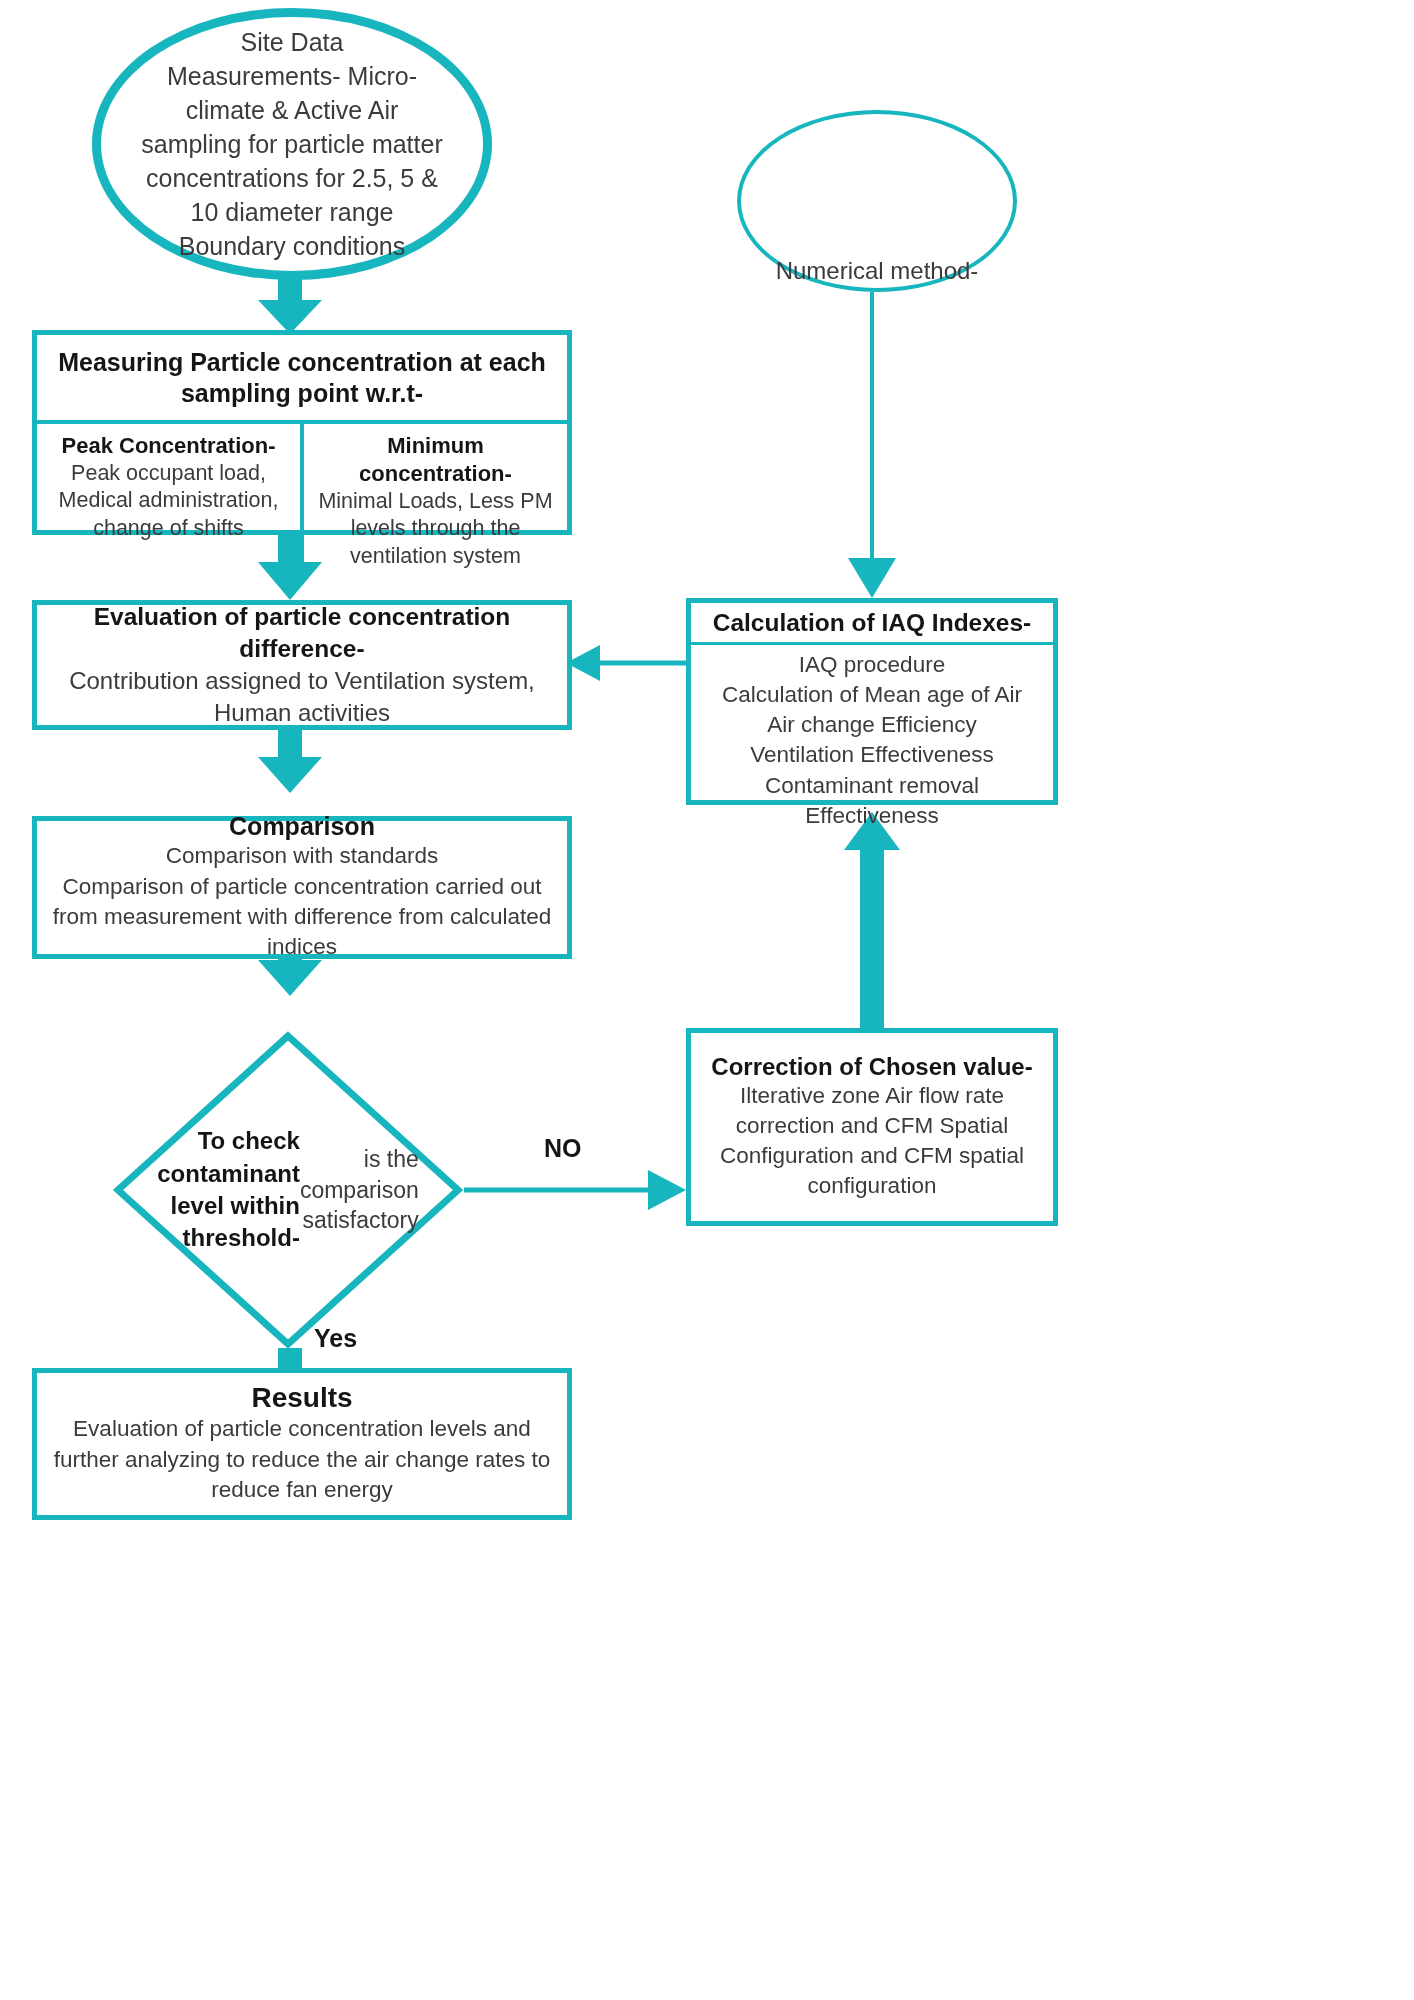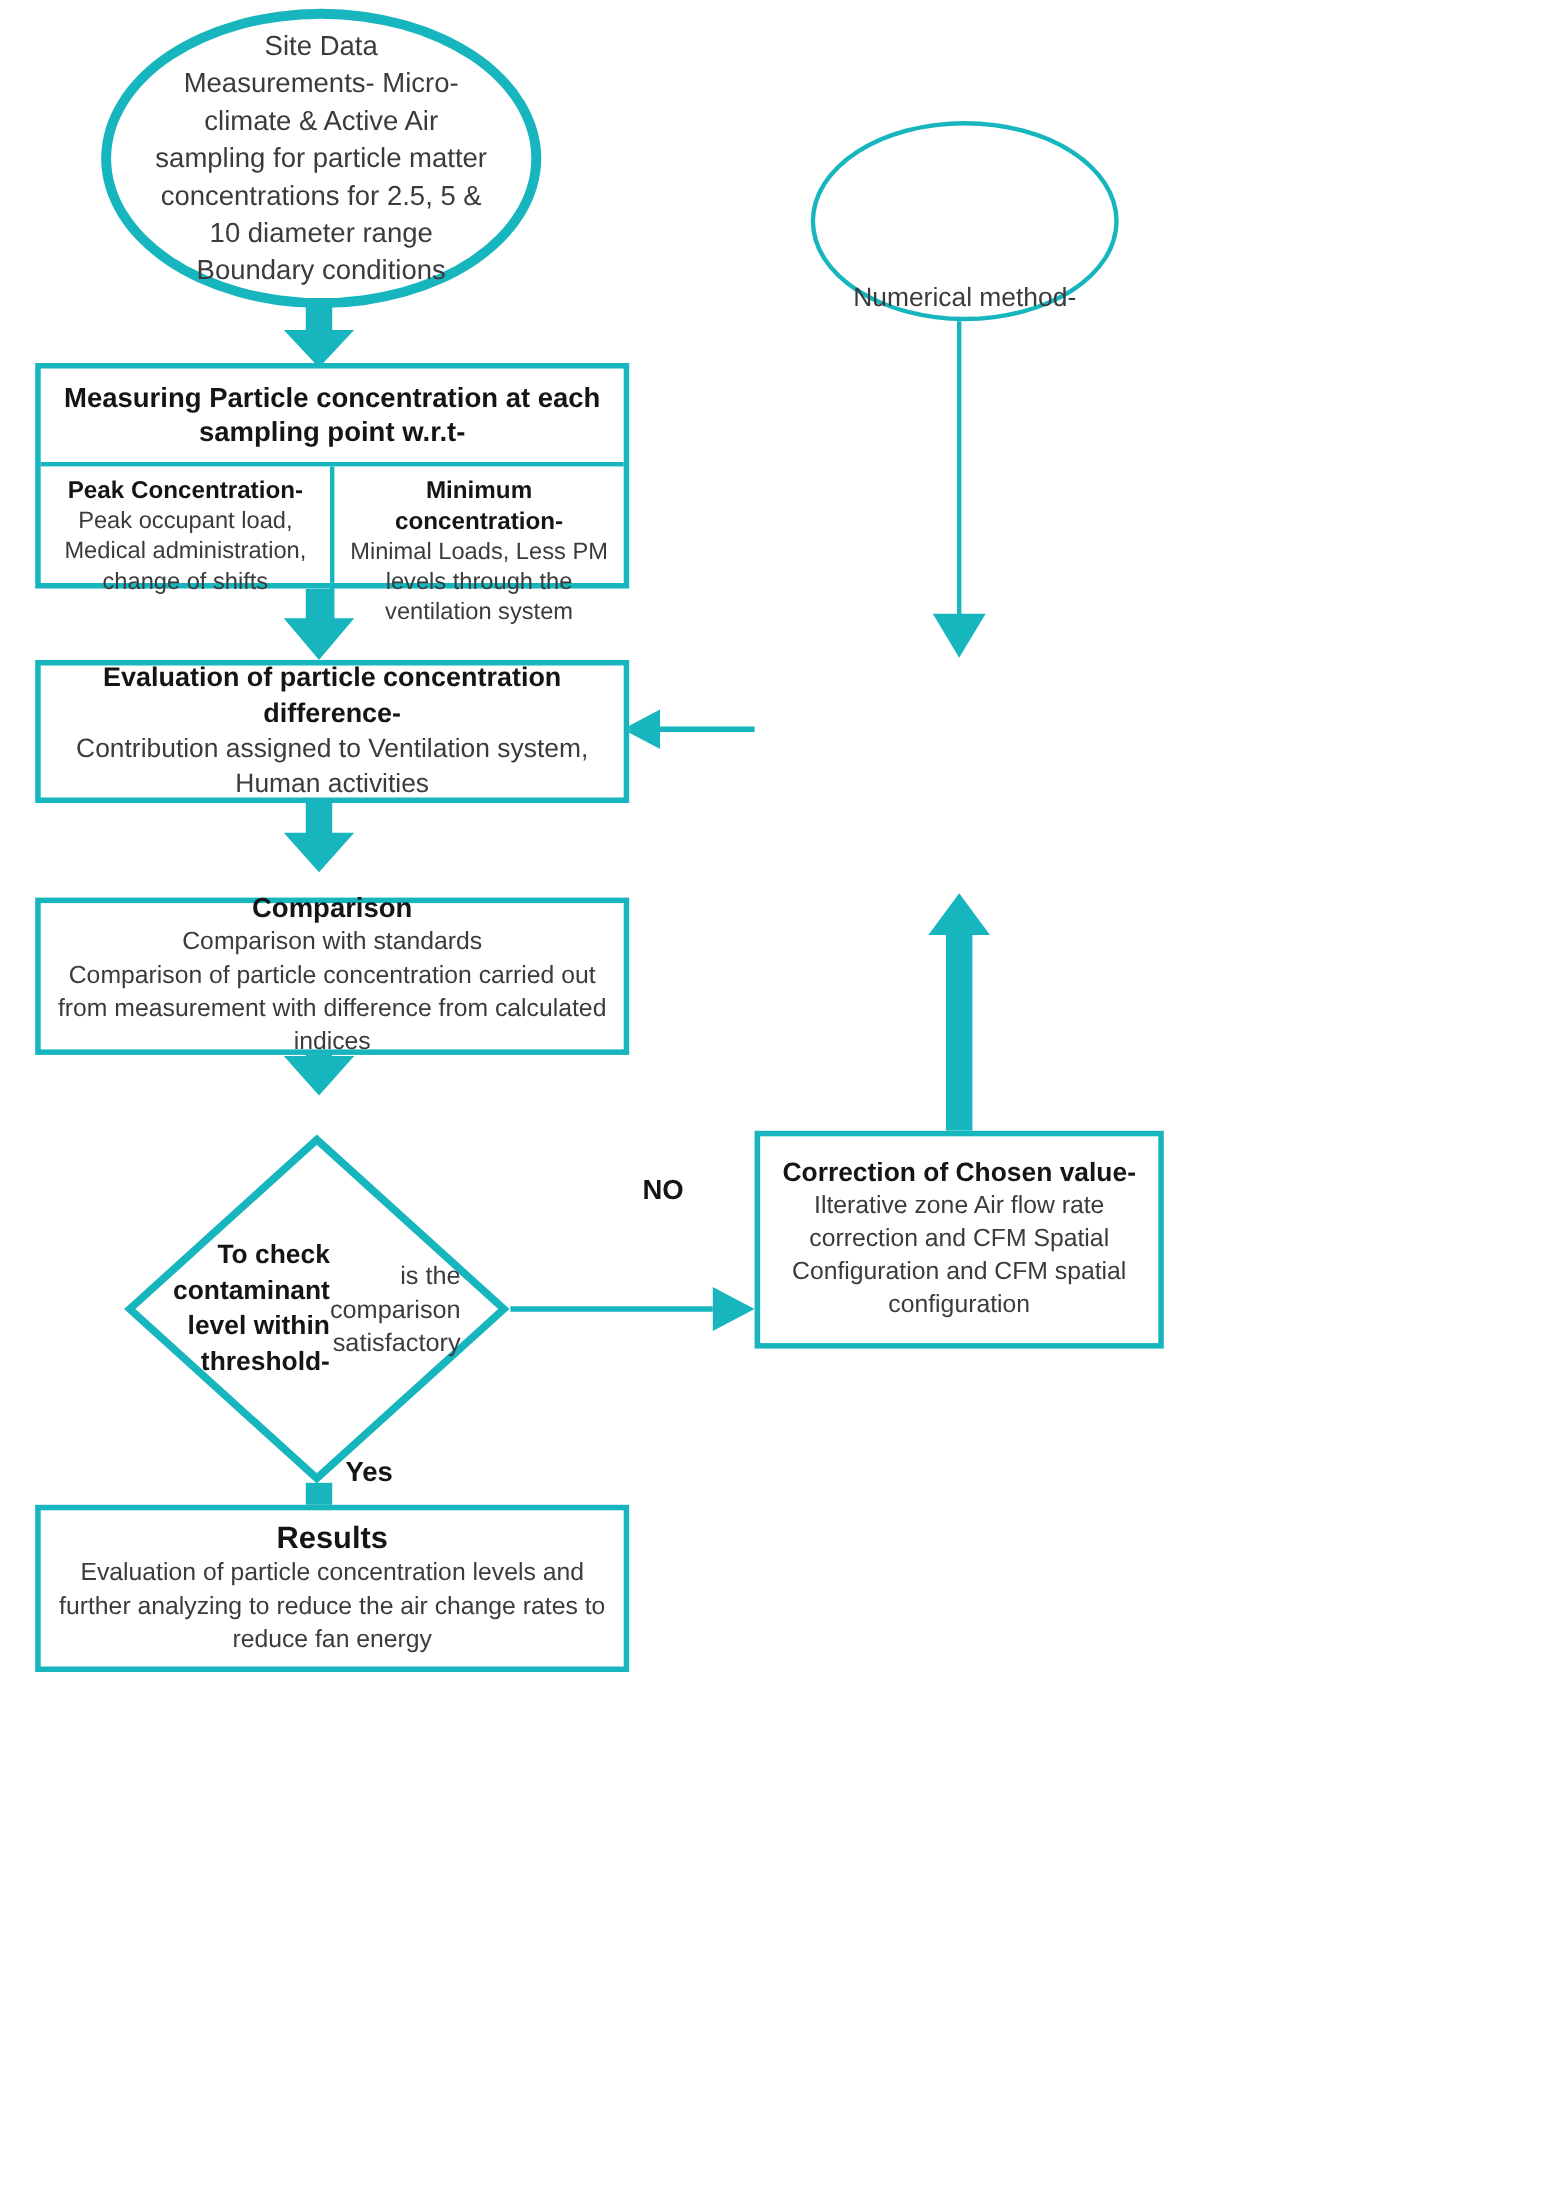--- a/index.html
+++ b/index.html
@@ -201,21 +201,21 @@
   
   .conn {
     position: absolute;
   }
   .edge-label {
     position: absolute;
     font-weight: bold;
     color: #151515;
     font-size: 25px;
   }
-  #label-no { left: 544px; top: 1068px; margin-left: 40px; }
+  #label-no { left: 544px; top: 1134px; }
   #label-yes { left: 314px; top: 1324px; }
 </style>
 </head>
 <body>
 
 <div id="canvas">
 
   <svg class="conn" style="left:0; top:0; width:1414px; height:2000px;" viewBox="0 0 1414 2000" xmlns="http://www.w3.org/2000/svg">
     <defs></defs>
 
@@ -295,20 +295,30 @@
     </div>
   </div>
 
   <div class="node rect" id="evaluation-box">
     <div class="rect-inner">
       <div class="title">Evaluation of particle concentration difference-</div>
       <div class="body-text">Contribution assigned to Ventilation system, Human activities</div>
     </div>
   </div>
 
+  <div class="node rect" id="iaq-box">
+    <div id="iaq-head">Calculation of IAQ Indexes-</div>
+    <div id="iaq-list">
+      <div>IAQ procedure</div>
+      <div>Calculation of Mean age of Air</div>
+      <div>Air change Efficiency</div>
+      <div>Ventilation Effectiveness</div>
+      <div>Contaminant removal Effectiveness</div>
+    </div>
+  </div>
 
   <div class="node rect" id="comparison-box">
     <div class="rect-inner">
       <div class="title">Comparison</div>
       <div class="body-text">Comparison with standards</div>
       <div class="body-text">Comparison of particle concentration carried out from measurement with difference from calculated indices</div>
     </div>
   </div>
 
   <div id="decision-wrap">

